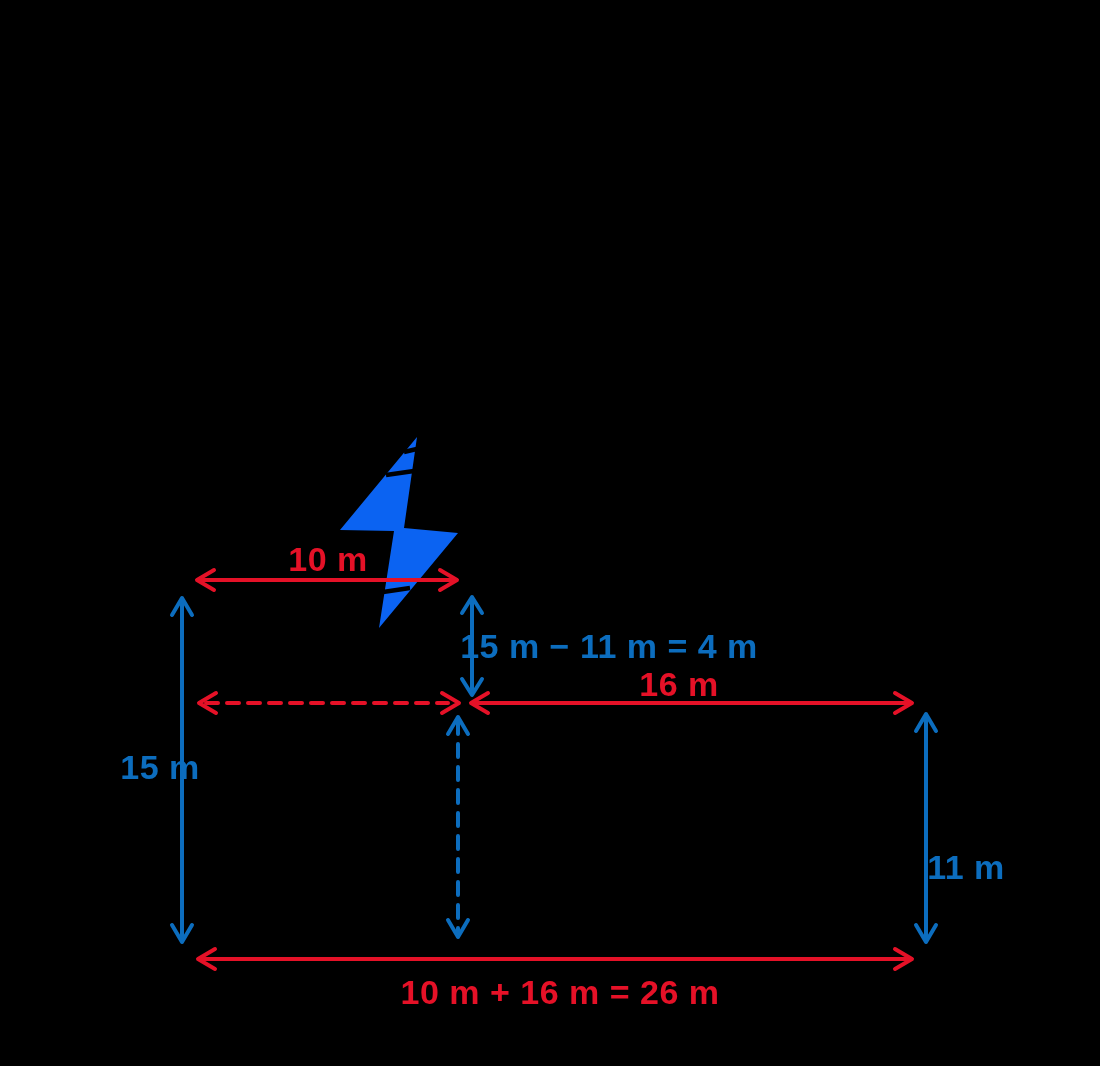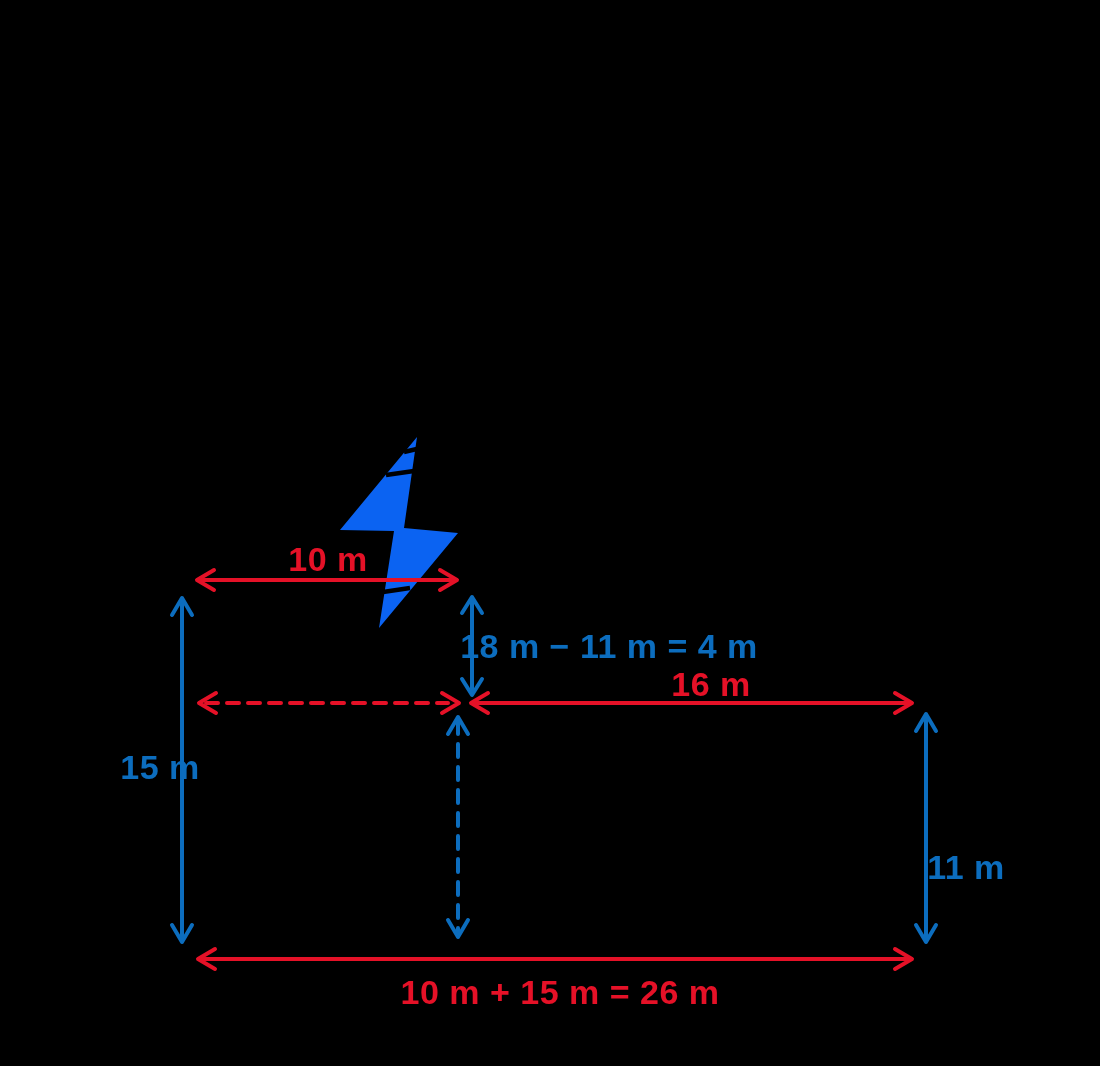--- a/index.html
+++ b/index.html
@@ -103,21 +103,21 @@
       <polyline points="215,949 198,959 215,969"></polyline>
       <polyline points="895,949 912,959 895,969"></polyline>
     </g>
 
   </svg>
 
   <div class="label red" style="left:328px; top:559px;">10 m</div>
 
   <div class="label blue" style="left:136px; top:767px;margin-left:24px;">15 m</div>
 
-  <div class="label blue" style="left:609px; top:646px;">18 m − 11 m = 4 m</div>
+  <div class="label blue" style="left:609px; top:646px;">15 m − 11 m = 4 m</div>
 
-  <div class="label red" style="left:679px; top:684px;margin-left:32px;">16 m</div>
+  <div class="label red" style="left:679px; top:684px;">16 m</div>
 
   <div class="label blue" style="left:966px; top:839px;margin-top:28px;">11 m</div>
 
-  <div class="label red" style="left:560px; top:992px;">10 m + 15 m = 26 m</div>
+  <div class="label red" style="left:560px; top:992px;">10 m + 16 m = 26 m</div>
 
 </div>
 
 </body></html>

